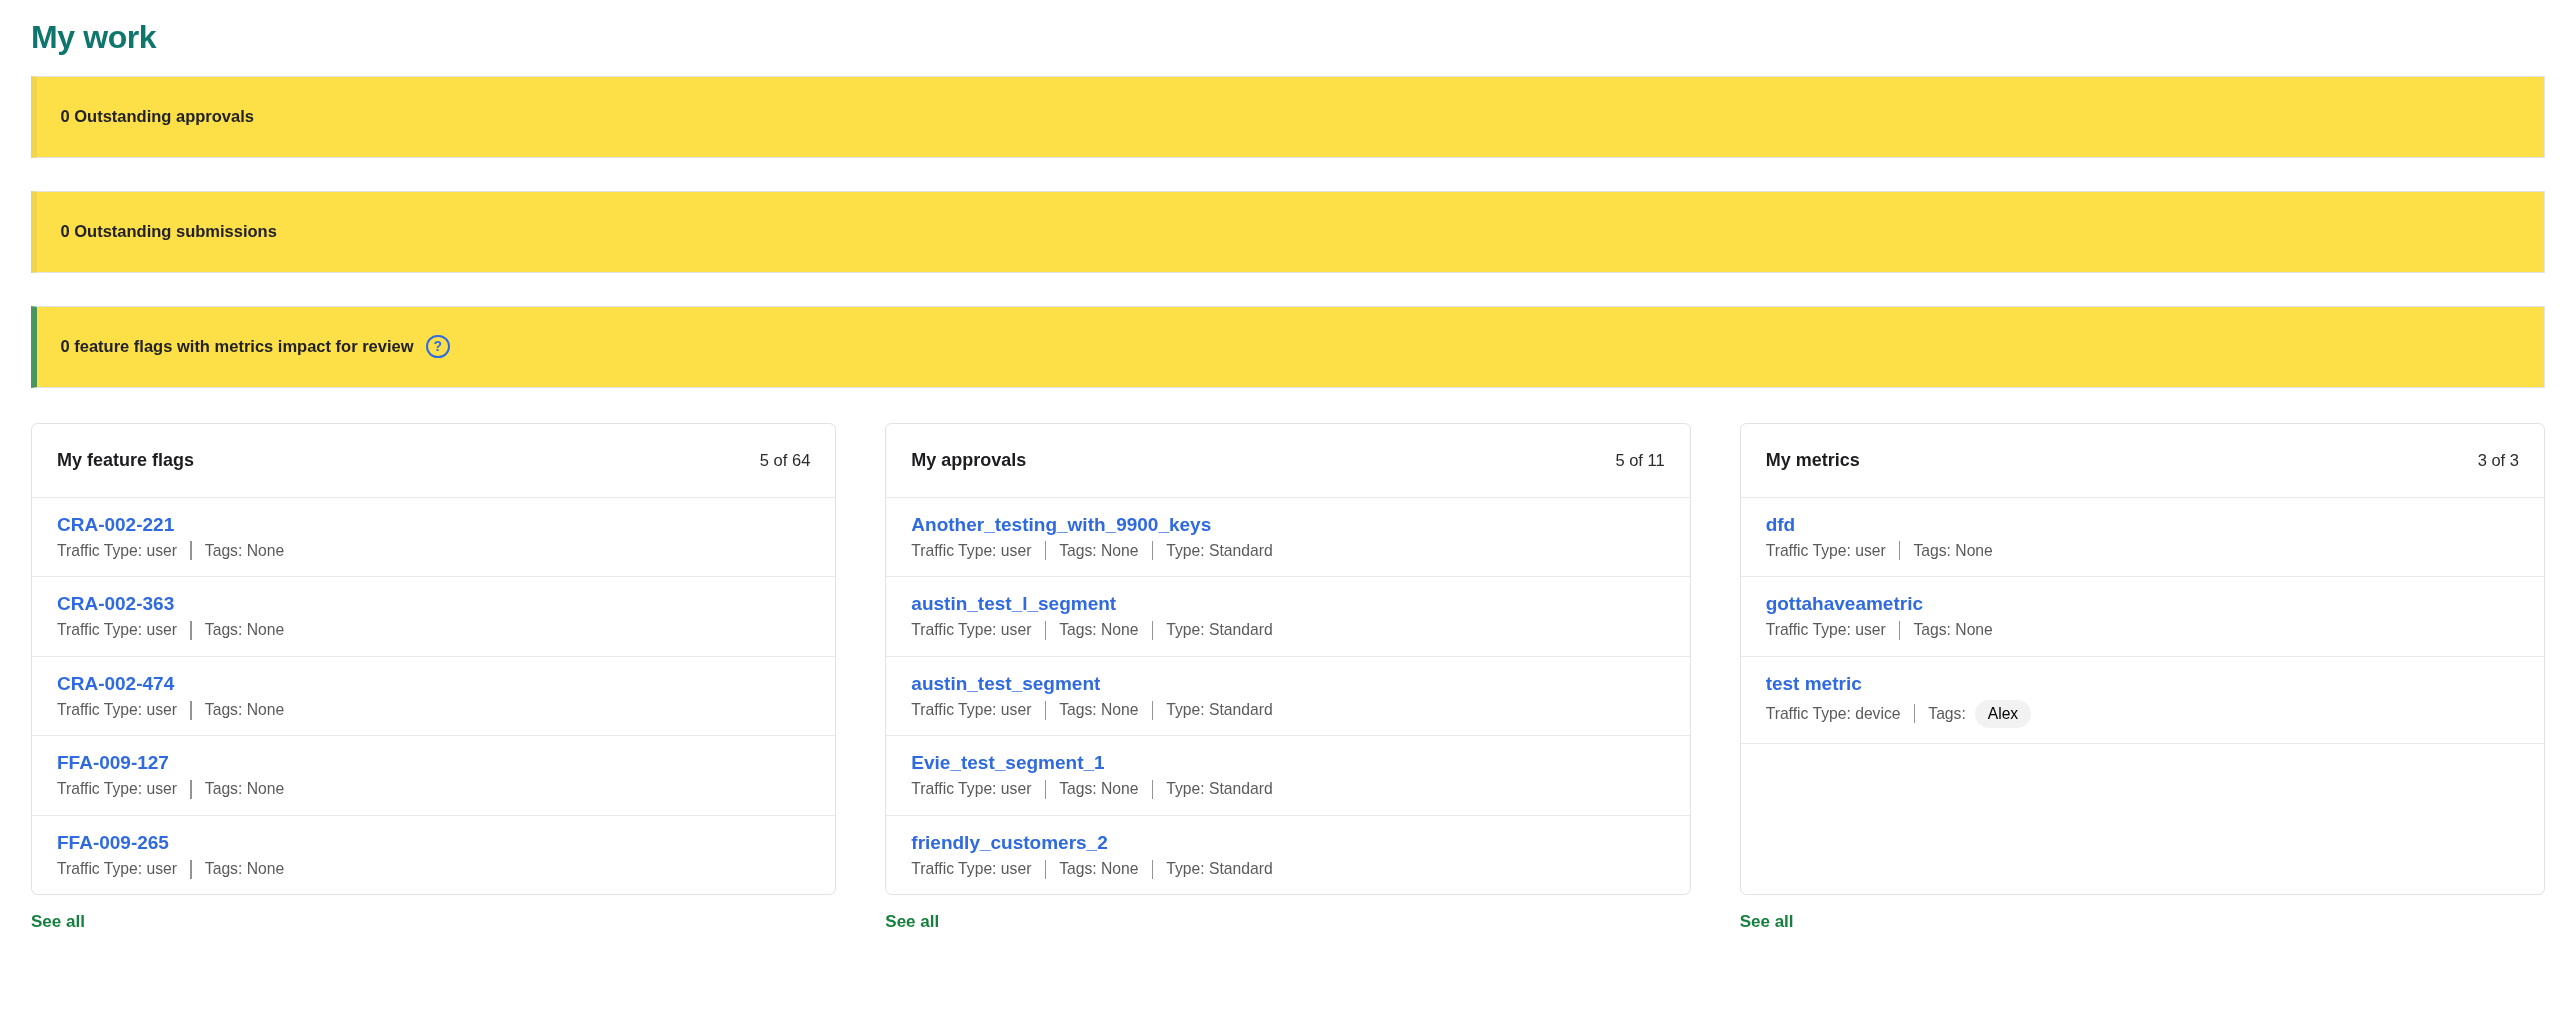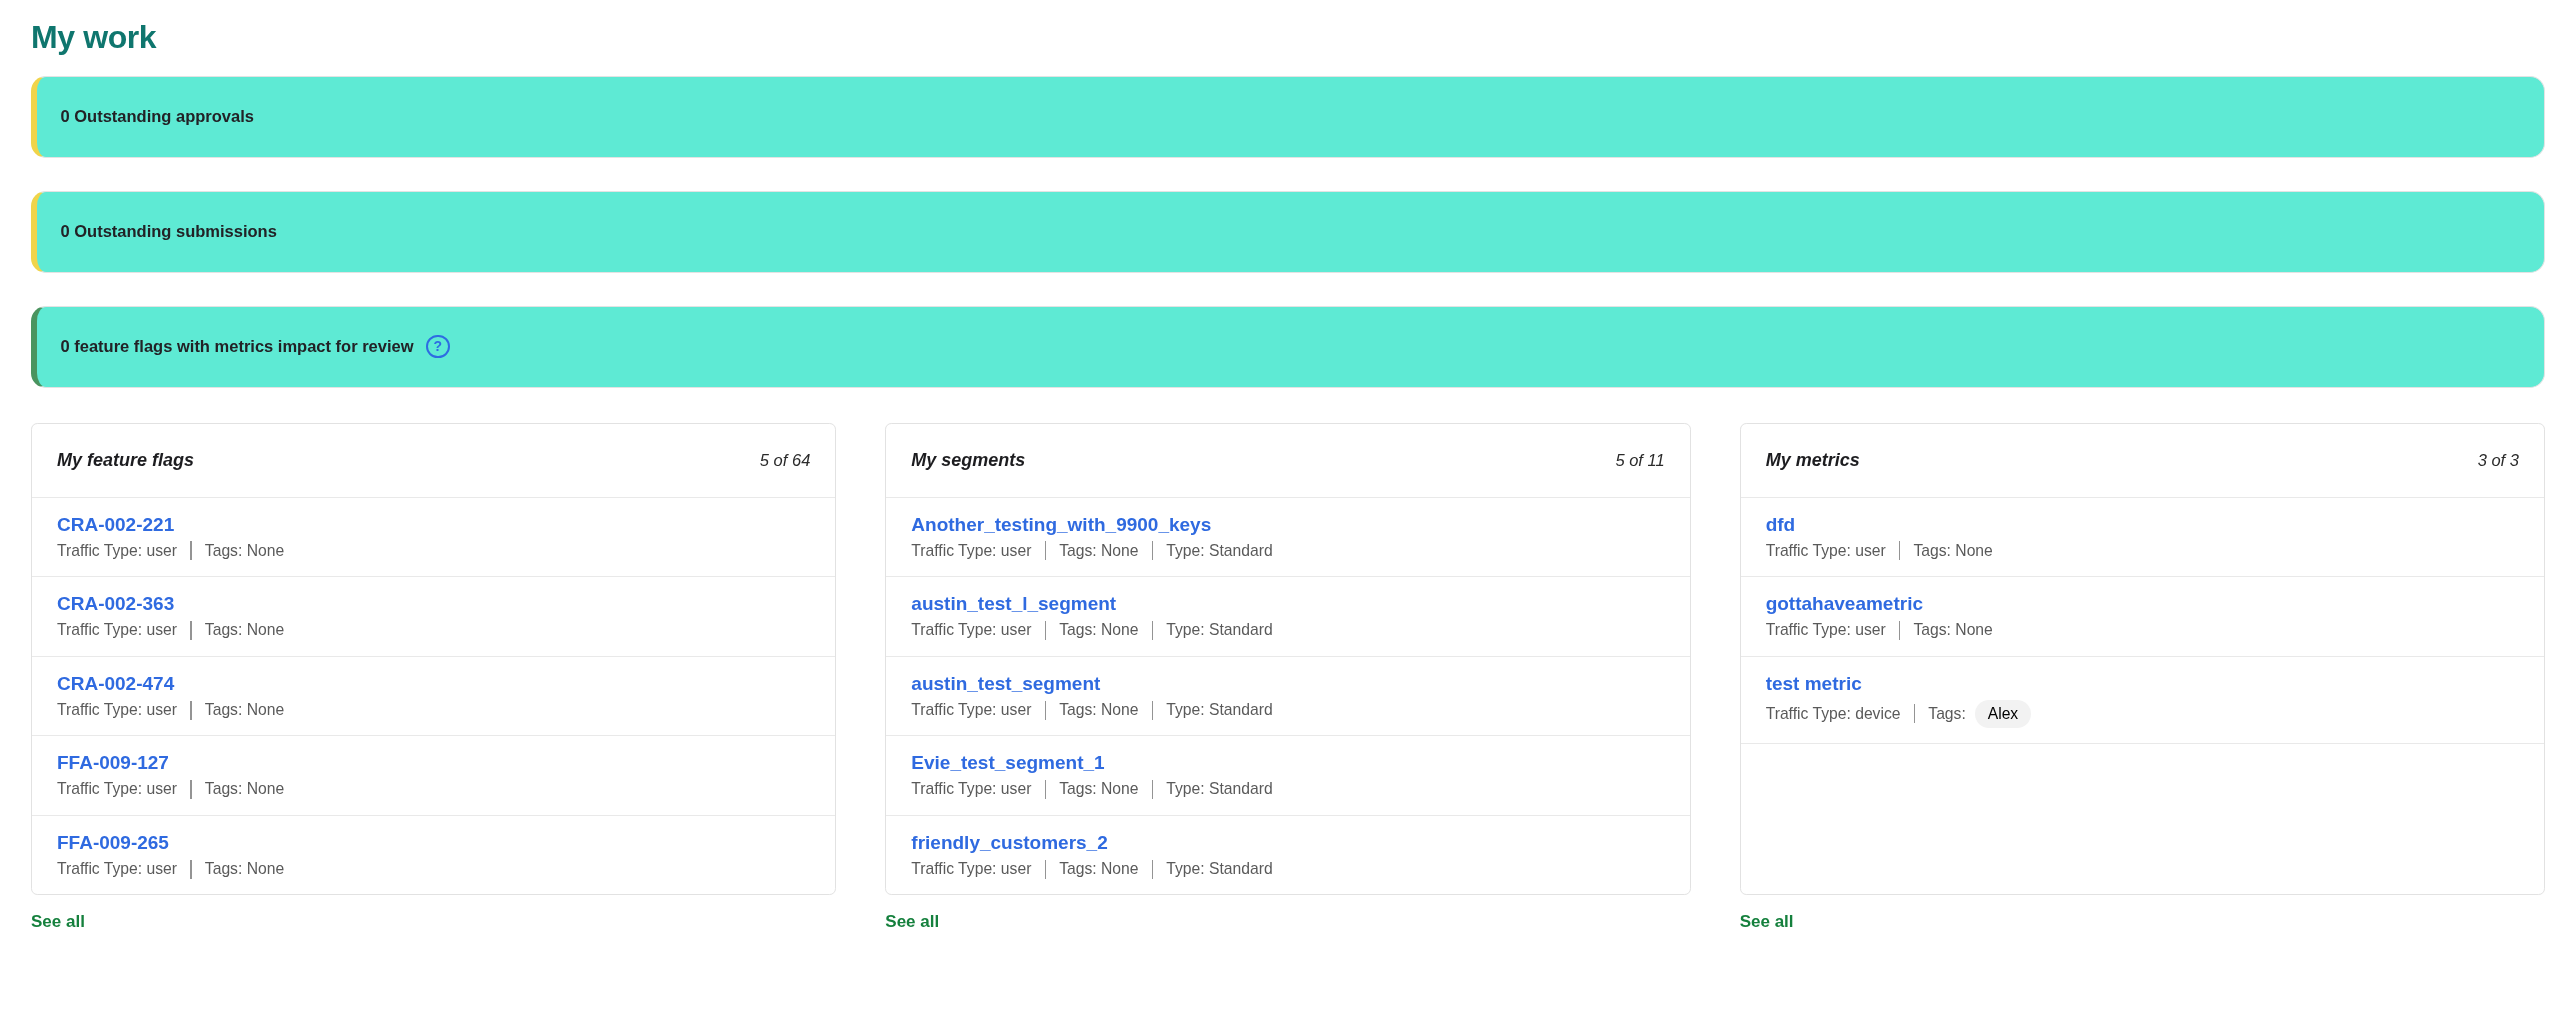--- a/index.html
+++ b/index.html
@@ -21,26 +21,26 @@
     margin: 0 0 14px 0;
     color: #0f766e;
     letter-spacing: -0.4px;
   }
 
   
   .alert {
     height: 82px;
     border: 0.8px solid #e3e3e3;
     border-left-width: 6.3px;
-    border-radius: 15px;
+    border-radius: 0;
     display: flex;
     align-items: center;
     padding-left: 23.5px;
     margin-bottom: 33px;
-    background: #5eead4;
+    background: #fde047;
   }
   .alert-text {
     font-size: 16.5px;
     font-weight: 700;
     color: #222226;
   }
   .help-icon {
     width: 23.5px;
     height: 23.5px;
     border: 2px solid #2e6ce2;
@@ -71,21 +71,20 @@
     background: #ffffff;
     display: flex;
     flex-direction: column;
   }
   .card-header {
     display: flex;
     justify-content: space-between;
     align-items: flex-start;
     padding: 23px 25px;
     border-bottom: 0.8px solid #e9e9e9;
-    font-style: italic;
   }
   .card-title {
     font-size: 18px;
     font-weight: 700;
     color: #1d1d20;
     line-height: 27px;
   }
   .card-count {
     font-size: 16.5px;
     font-weight: 400;
@@ -211,21 +210,21 @@
           </div>
         </div>
       </div>
     </div>
     <a href="#" class="see-all">See all</a>
   </div>
 
   <div class="card-col">
     <div class="card">
       <div class="card-header">
-        <span class="card-title">My segments</span>
+        <span class="card-title">My approvals</span>
         <span class="card-count">5 of 11</span>
       </div>
       <div class="rows">
         <div class="row">
           <a href="#" class="item-link">Another_testing_with_9900_keys</a>
           <div class="meta">
             <span>Traffic Type: user</span>
             <span class="sep"></span>
             <span>Tags: None</span>
             <span class="sep"></span>

